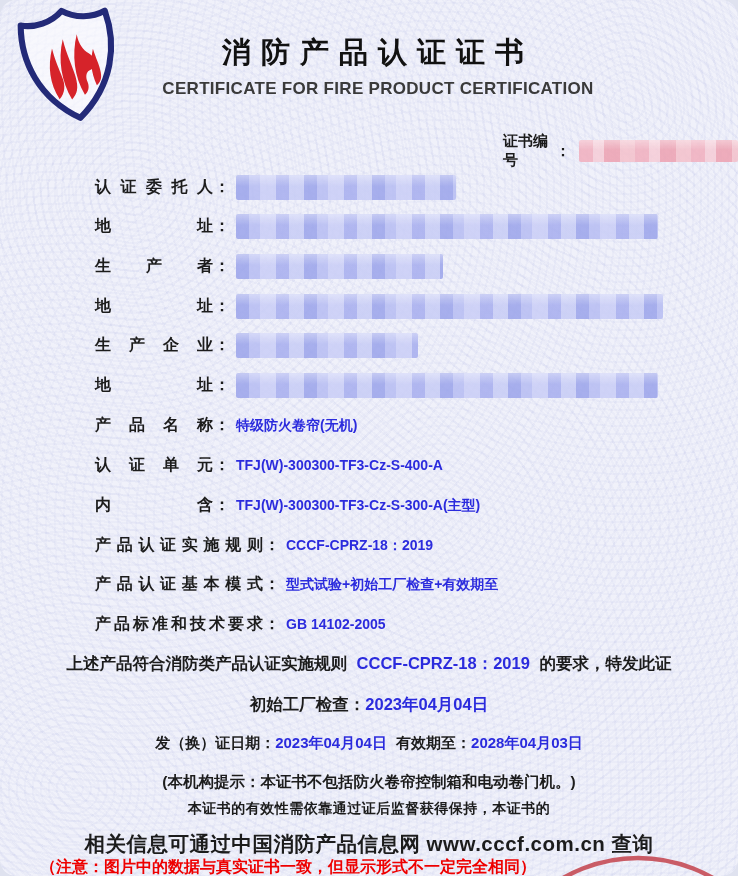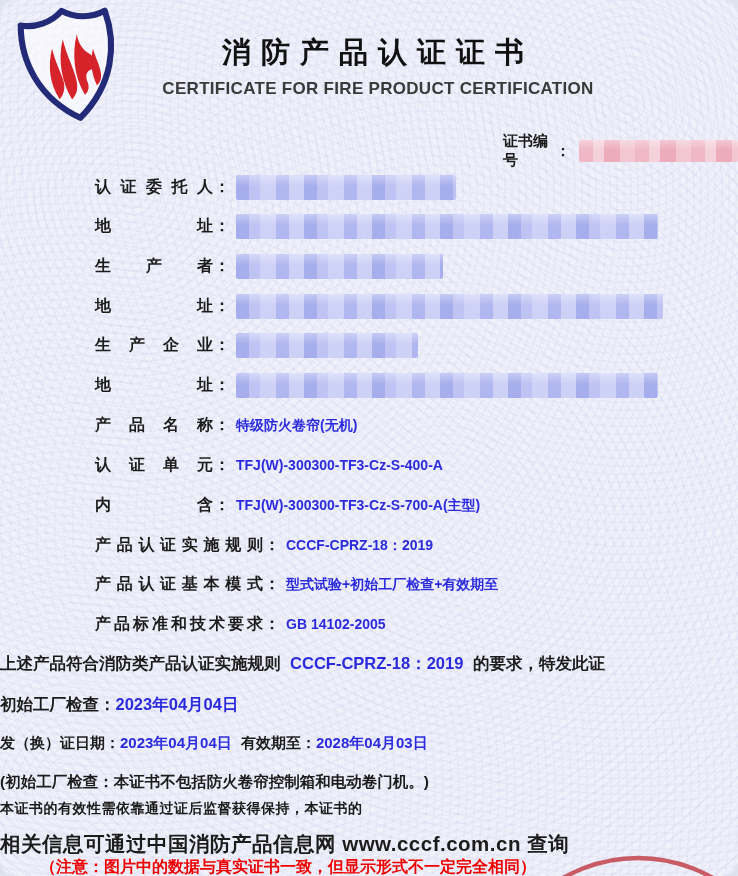--- a/index.html
+++ b/index.html
@@ -71,21 +71,21 @@
         rgba(237,160,176,0.85) 25px 41px,
         rgba(244,192,202,0.85) 41px 56px);
   }
   .rd-a1{width:220px;} .rd-b1{width:422px;}
   .rd-a2{width:207px;} .rd-b2{width:427px;}
   .rd-a3{width:182px;} .rd-b3{width:422px;}
   .rd-cert{width:185px;margin-left:8px;}
 
   
   .crow{
-    position:absolute;left:0;width:600px;text-align:left;
+    position:absolute;left:0;width:738px;text-align:center;
     font-weight:bold;color:#1c1c1c;white-space:nowrap;
   }
   .blue{color:#2b2bdd;}
   .gap-l{margin-left:5px;} .gap-r{margin-right:5px;}
   .warning{
     position:absolute;left:40px;top:857px;
     font-size:16px;font-weight:bold;color:#ee0000;white-space:nowrap;
   }
   .seal-svg{position:absolute;left:478px;top:846px;width:320px;height:200px;opacity:0.85;}
 </style>
@@ -188,21 +188,21 @@
       </span>
       <span class="colon">：</span>
     <span class="val">TFJ(W)-300300-TF3-Cz-S-400-A</span>
   </div>
   <div class="row" style="top:494px">
     <span class="lbl">
         <span>内</span>
         <span>含</span>
       </span>
       <span class="colon">：</span>
-    <span class="val">TFJ(W)-300300-TF3-Cz-S-700-A(主型)</span>
+    <span class="val">TFJ(W)-300300-TF3-Cz-S-300-A(主型)</span>
   </div>
   <div class="row" style="top:534px">
     <span class="lbl wide">
         <span>产</span>
         <span>品</span>
         <span>认</span>
         <span>证</span>
         <span>实</span>
         <span>施</span>
         <span>规</span>
@@ -249,21 +249,21 @@
 
   <div class="crow" style="top:694px;font-size:16.5px">
     <span>初始工厂检查：</span><span class="blue">2023年04月04日</span>
   </div>
 
   <div class="crow" style="top:734px;font-size:15px">
     <span>发（换）证日期：</span><span class="blue gap-r">2023年04月04日</span>
     <span>有效期至：</span><span class="blue">2028年04月03日</span>
   </div>
 
-  <div class="crow" style="top:772px;font-size:15.5px">(初始工厂检查：本证书不包括防火卷帘控制箱和电动卷门机。)</div>
+  <div class="crow" style="top:772px;font-size:15.5px">(本机构提示：本证书不包括防火卷帘控制箱和电动卷门机。)</div>
   <div class="crow" style="top:800px;font-size:14px;letter-spacing:0.5px">本证书的有效性需依靠通过证后监督获得保持，本证书的</div>
   <div class="crow" style="top:830px;font-size:20.5px;letter-spacing:0.5px">相关信息可通过中国消防产品信息网 www.cccf.com.cn 查询</div>
   <div class="warning">（注意：图片中的数据与真实证书一致，但显示形式不一定完全相同）</div>
 
   <svg class="seal-svg" viewBox="0 0 320 200">
     <defs>
       <path id="sealArc" d="M 40 162 A 122 122 0 0 1 280 162"></path>
     </defs>
     <circle cx="160" cy="162" r="150" fill="none" stroke="#c4424c" stroke-width="4.5"></circle>
     <text font-size="22" font-weight="bold" fill="#c4424c" letter-spacing="8" font-family="Liberation Sans, DejaVu Sans, sans-serif">

